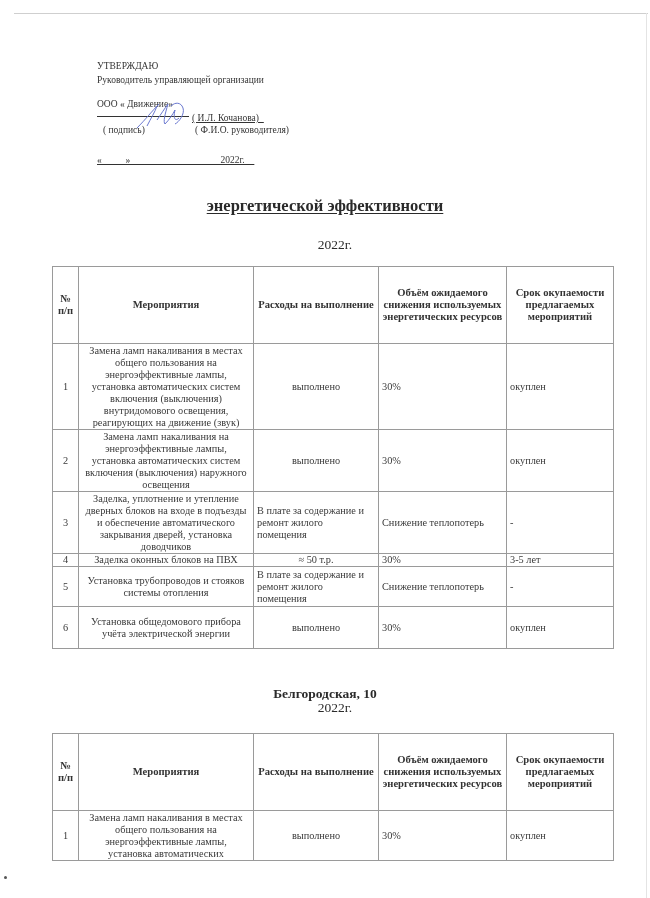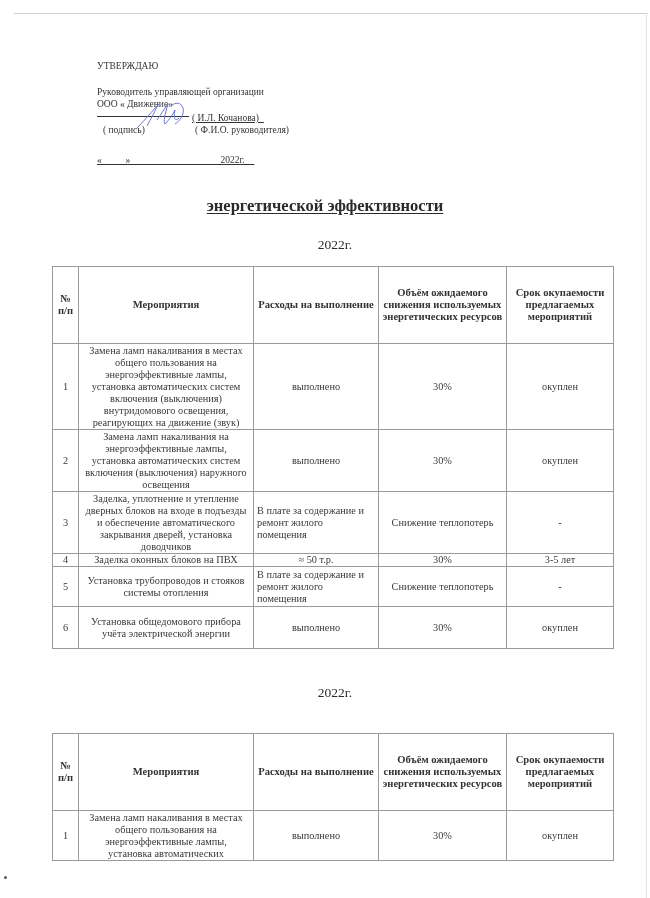--- a/index.html
+++ b/index.html
@@ -25,32 +25,32 @@
       position: absolute; left: 52px; width: 561px; border-collapse: collapse; table-layout: fixed;
       font-size: 10.3px; color: #3a3a3a;
     }
     table.plan th, table.plan td { border: 1px solid #9a9a9a; padding: 0 3px; vertical-align: middle; }
     table.plan th { font-weight: bold; text-align: center; font-size: 10.6px; line-height: 12px; color: #333; }
     table.plan td { line-height: 12px; }
     td.num { text-align: center; }
     td.act { text-align: center; padding-left: 4px; }
     td.cost { text-align: center; }
     td.cost.left { text-align: left; }
-    td.eff, td.pay { text-align: center; }
+    td.eff, td.pay { }
     .dot { position: absolute; left: 4px; top: 876px; width: 3px; height: 3px; background: #555; border-radius: 50%; }
   </style>
 </head>
 <body>
 
 <div class="scan-edge"></div>
 <div class="scan-edge-right"></div>
 
 <div class="approve">
   <div class="row" style="left:0;top:0">УТВЕРЖДАЮ</div>
-  <div class="row" style="left:0;top:26px">Руководитель управляющей организации</div>
+  <div class="row" style="left:0;top:14px">Руководитель управляющей организации</div>
   <div class="row" style="left:0;top:38px">ООО « Движение»</div>
   <div class="row" style="left:95px;top:52px;text-decoration:underline">( И.Л. Кочанова)_</div>
   <div class="row" style="left:6px;top:64px">( подпись)</div>
   <div class="row" style="left:98px;top:64px">( Ф.И.О. руководителя)</div>
   <div class="row" style="left:0;top:94px;text-decoration:underline">«_____»___________________2022г.__</div>
 </div>
 <div class="sign-line"></div>
 <svg class="signature" width="60" height="32" viewBox="0 0 60 32">
   <path d="M2 28 C10 20, 18 10, 24 4 M12 26 C16 18, 20 12, 22 6 M22 20 C26 14, 30 8, 33 4 C30 14, 28 22, 30 24 C34 20, 38 14, 40 10 C38 18, 40 22, 44 18 M36 6 C40 2, 46 2, 48 8 C50 14, 44 22, 40 24" fill="none" stroke="#6a78d0" stroke-width="1"></path>
 </svg>
@@ -121,20 +121,21 @@
       <td class="num">6</td>
       <td class="act">Установка общедомового прибора учёта электрической энергии</td>
       <td class="cost">выполнено</td>
       <td class="eff">30%</td>
       <td class="pay">окуплен</td>
     </tr>
   </tbody>
 </table>
 
 <div class="section-head" style="top:686px">
+  <div class="addr">Белгородская, 10</div>
   <div class="yr">2022г.</div>
 </div>
 
 <table class="plan" style="top:733px">
   <colgroup>
       <col style="width:26px">
       <col style="width:175px">
       <col style="width:125px">
       <col style="width:128px">
       <col style="width:107px">

